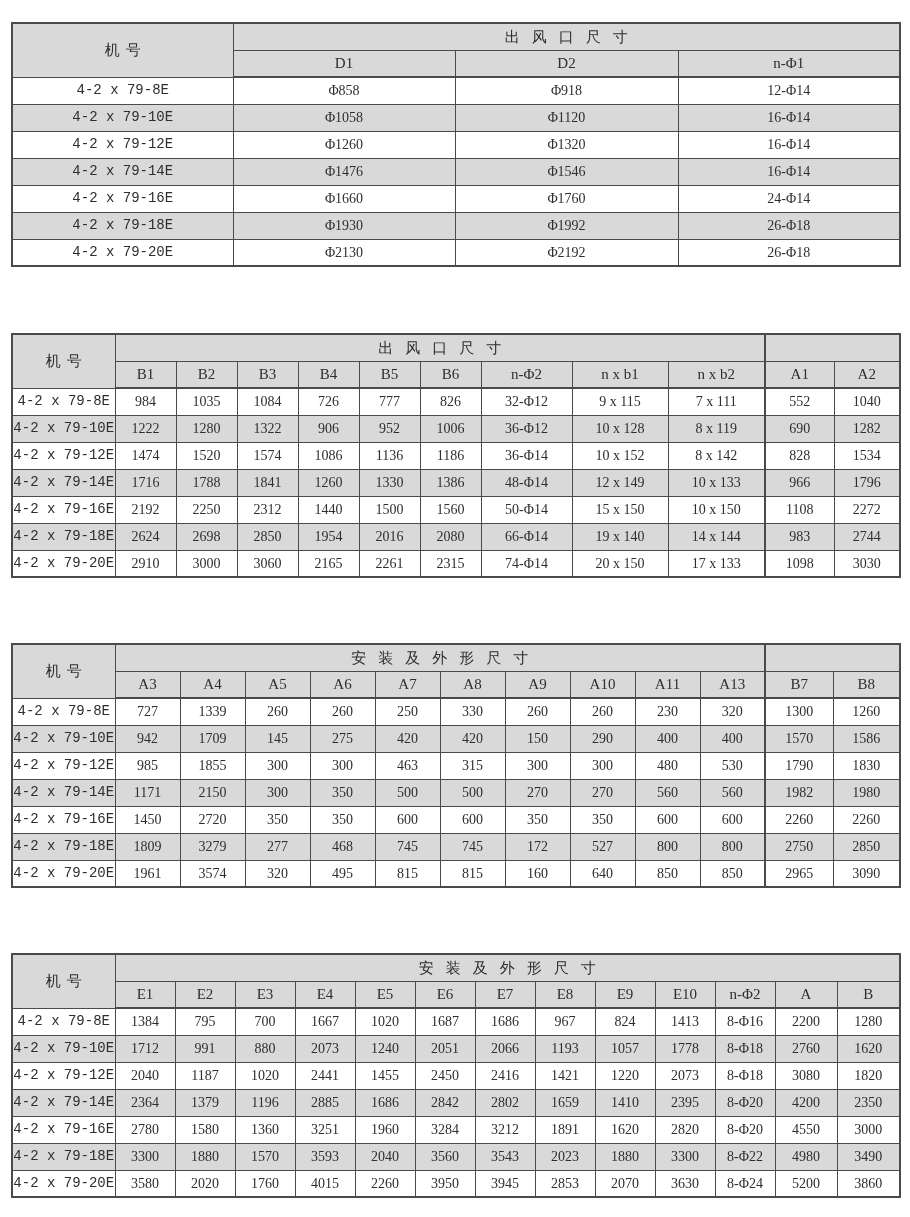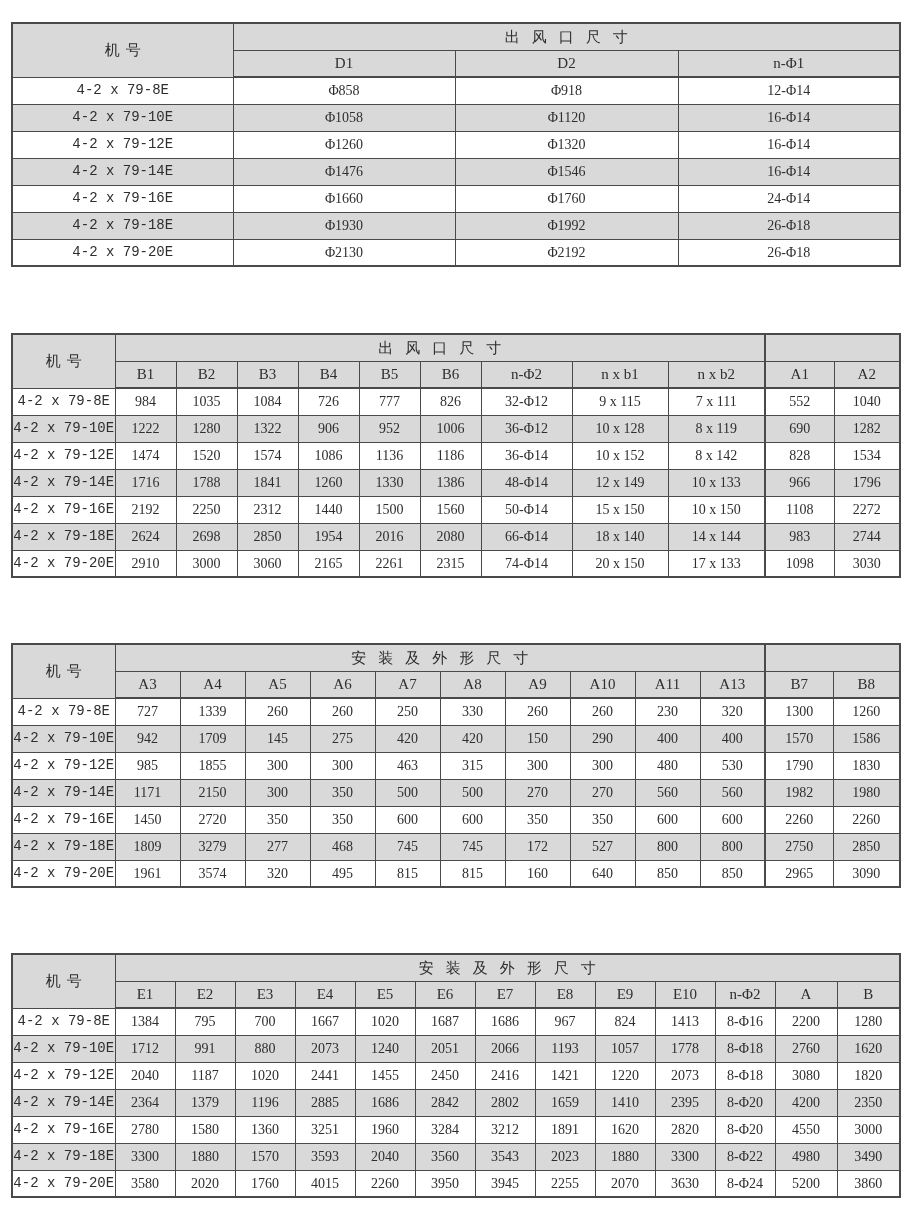--- a/index.html
+++ b/index.html
@@ -220,21 +220,21 @@
         </tr>
         <tr>
           <td class="machine-cell">4-2 x 79-18E</td>
           <td>2624</td>
           <td>2698</td>
           <td>2850</td>
           <td>1954</td>
           <td>2016</td>
           <td>2080</td>
           <td>66-Φ14</td>
-          <td>18 x 140</td>
+          <td>19 x 140</td>
           <td>14 x 144</td>
           <td class="sep">983</td>
           <td>2744</td>
         </tr>
         <tr>
           <td class="machine-cell">4-2 x 79-20E</td>
           <td>2910</td>
           <td>3000</td>
           <td>3060</td>
           <td>2165</td>
@@ -530,21 +530,21 @@
         </tr>
         <tr>
           <td class="machine-cell">4-2 x 79-20E</td>
           <td>3580</td>
           <td>2020</td>
           <td>1760</td>
           <td>4015</td>
           <td>2260</td>
           <td>3950</td>
           <td>3945</td>
-          <td>2255</td>
+          <td>2853</td>
           <td>2070</td>
           <td>3630</td>
           <td>8-Φ24</td>
           <td>5200</td>
           <td>3860</td>
         </tr>
       </tbody>
     </table>
 </div>
 

